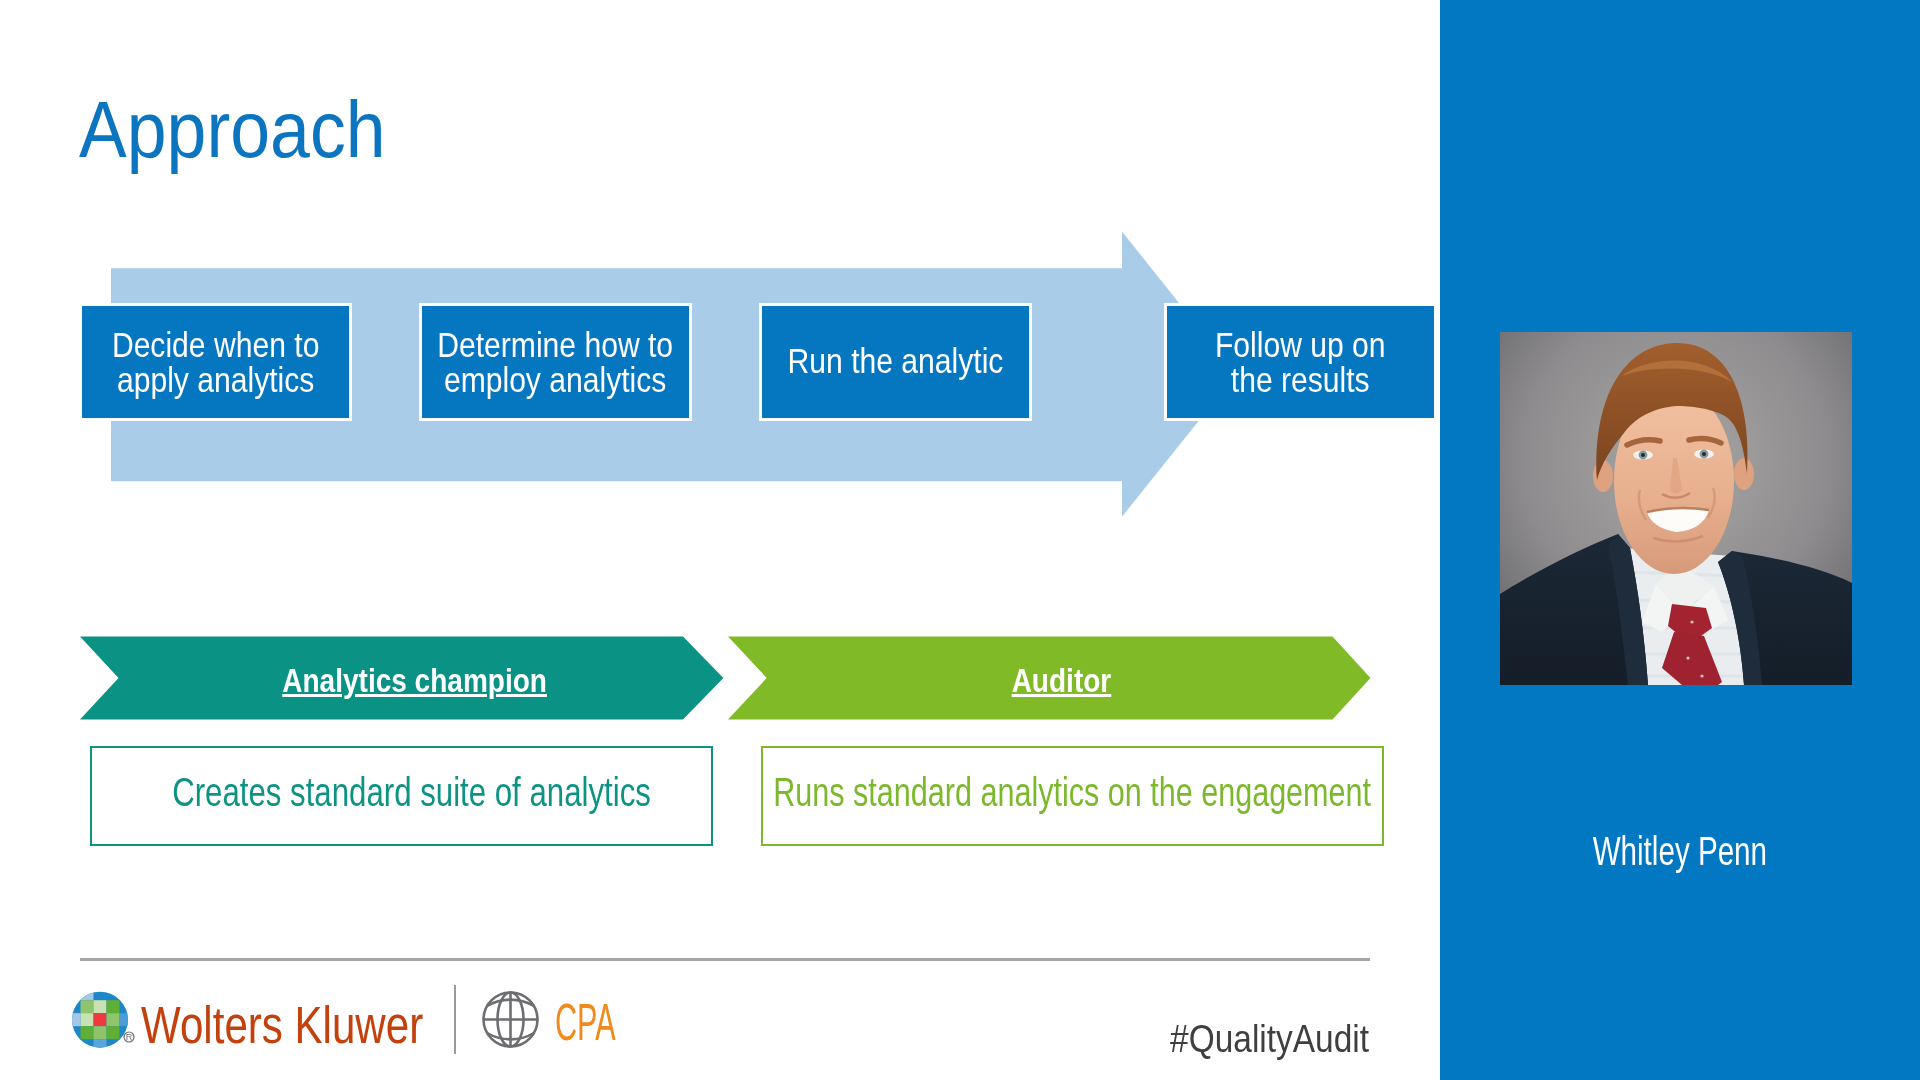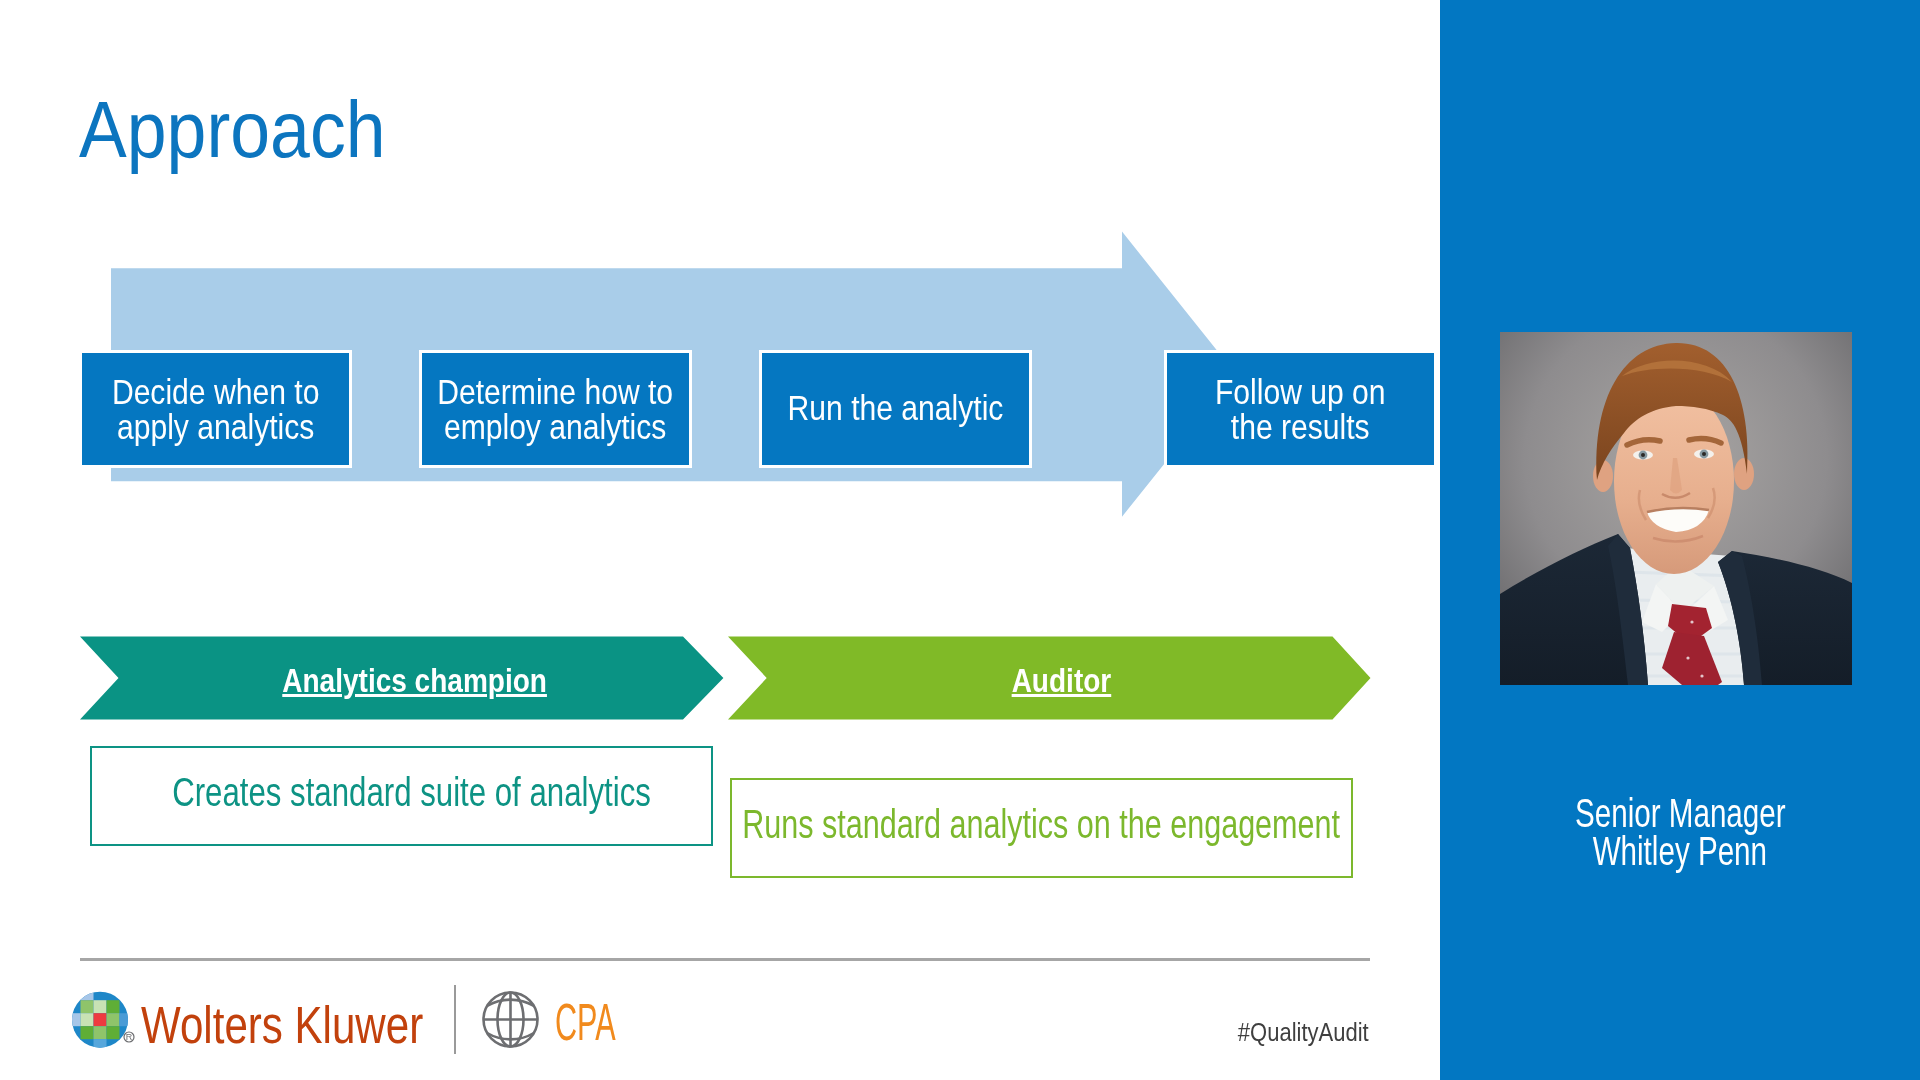--- a/index.html
+++ b/index.html
@@ -6,41 +6,41 @@
   html,body { width:1920px; height:1080px; overflow:hidden; background:#fff;
     font-family:"Liberation Sans", sans-serif; }
   .abs { position:absolute; }
   #page { position:relative; width:1920px; height:1080px; }
   .sidebar { left:1440px; top:0; width:480px; height:1080px; background:#0277c2; }
   h1.title { left:79px; top:90px; font-size:80px; font-weight:400; color:#0c75bf;
     line-height:1; letter-spacing:0; }
   h1.title span { display:inline-block; white-space:nowrap; transform:scaleX(0.895); transform-origin:left; }
   .stepbox { top:303px; width:273px; height:118px; background:#0577c1; border:3px solid #fff;
     color:#fff; display:flex; align-items:center; justify-content:center; text-align:center;
-    font-size:35px; line-height:35px;margin-top:47px; }
+    font-size:35px; line-height:35px; }
   .stepbox span { display:inline-block; white-space:nowrap; transform:scaleX(0.86); transform-origin:center; }
   .bannertext { top:636px; height:83px; display:flex; align-items:center; justify-content:center;
     color:#fff; font-weight:bold; font-size:34px;text-decoration:underline; }
   .bannertext span { display:inline-block; white-space:nowrap; transform:scaleX(0.824); transform-origin:center; position:relative; top:3px; }
   .outbox { top:746px; width:623px; height:100px; background:#fff;
     display:flex; align-items:center; justify-content:center; font-size:41px; }
   .outbox span { display:inline-block; white-space:nowrap; transform:scaleX(0.761); transform-origin:center; position:relative; top:-4px; }
   .tealbox { left:90px; border:2px solid #0d9384; color:#0d9384; } .tealbox span { margin-left:20px; }
-  .greenbox { left:730px; border:2px solid #7cb82d; color:#7cb82d;margin-top:32px; } .greenbox span { transform:scaleX(0.745) !important; top:-4px; }
+  .greenbox { left:761px; border:2px solid #7cb82d; color:#7cb82d; } .greenbox span { transform:scaleX(0.745) !important; top:-4px; }
   .footline { left:80px; top:958px; width:1290px; height:3px; background:#a6a6a6; }
   .wk-text { left:141px; top:1000px; font-size:51px; color:#c2410c; line-height:1; }
   .wk-text span { display:inline-block; white-space:nowrap; transform:scaleX(0.825); transform-origin:left; }
   .divider { left:454px; top:985px; width:2px; height:69px; background:#9a9a9a; }
   .cpa-text { top:997px; font-size:51px; line-height:1; }
   .cpa-text span { display:inline-block; white-space:nowrap; transform-origin:left; }
   .cpa-b { left:555px; color:#f18a1d; font-weight:normal; }
   .cpa-b span { transform:scaleX(0.6); }
   .cpa-i { left:614px; color:#939598; }
   .cpa-i span { transform:scaleX(0.72); }
-  .hashtag { left:1069px; top:1020px; width:300px; text-align:right; font-size:25px;
+  .hashtag { left:1069px; top:1020px; width:300px; text-align:right; font-size:38px;
     line-height:1; color:#3f3f3f; }
   .hashtag span { display:inline-block; white-space:nowrap; transform:scaleX(0.88); transform-origin:right; }
   .name1 { left:1440px; top:755px; width:480px; text-align:center; color:#fff;
     font-weight:bold; font-size:42px; line-height:1; }
   .name1 span { display:inline-block; white-space:nowrap; transform:scaleX(0.758); transform-origin:center; }
   .name2 { left:1440px; width:480px; text-align:center; color:#fff; font-size:40px; line-height:1; }
   .name2 span { display:inline-block; white-space:nowrap; transform:scaleX(0.74); transform-origin:center; }
 </style>
 </head>
 <body>
@@ -199,16 +199,15 @@
     <path d="M173,126 L170,158 Q176,165 182,158 L177,126" fill="#e0a583" opacity="0.85"></path>
     <path d="M162,162 Q176,170 190,161" stroke="#c98a6b" stroke-width="2.5" fill="none"></path>
 
     <path d="M147,180 Q178,173 209,178 Q203,198 176,200 Q152,196 147,180 Z" fill="#fdfcf9"></path>
     <path d="M147,180 Q178,173 209,178" stroke="#b87f60" stroke-width="2.5" fill="none"></path>
     <path d="M153,206 Q178,214 203,204" stroke="#cb8a6d" stroke-width="2.5" fill="none" opacity="0.8"></path>
     <path d="M140,158 Q136,172 146,188" stroke="#cf906f" stroke-width="2.5" fill="none" opacity="0.7"></path>
     <path d="M213,156 Q218,170 208,186" stroke="#cf906f" stroke-width="2.5" fill="none" opacity="0.7"></path>
   </svg>
 
-  <div class="abs name2" style="top:793px"><span>Senior Manager</span></div>
   <div class="abs name2" style="top:831px"><span>Whitley Penn</span></div>
 
 </div>
 
 </body></html>

